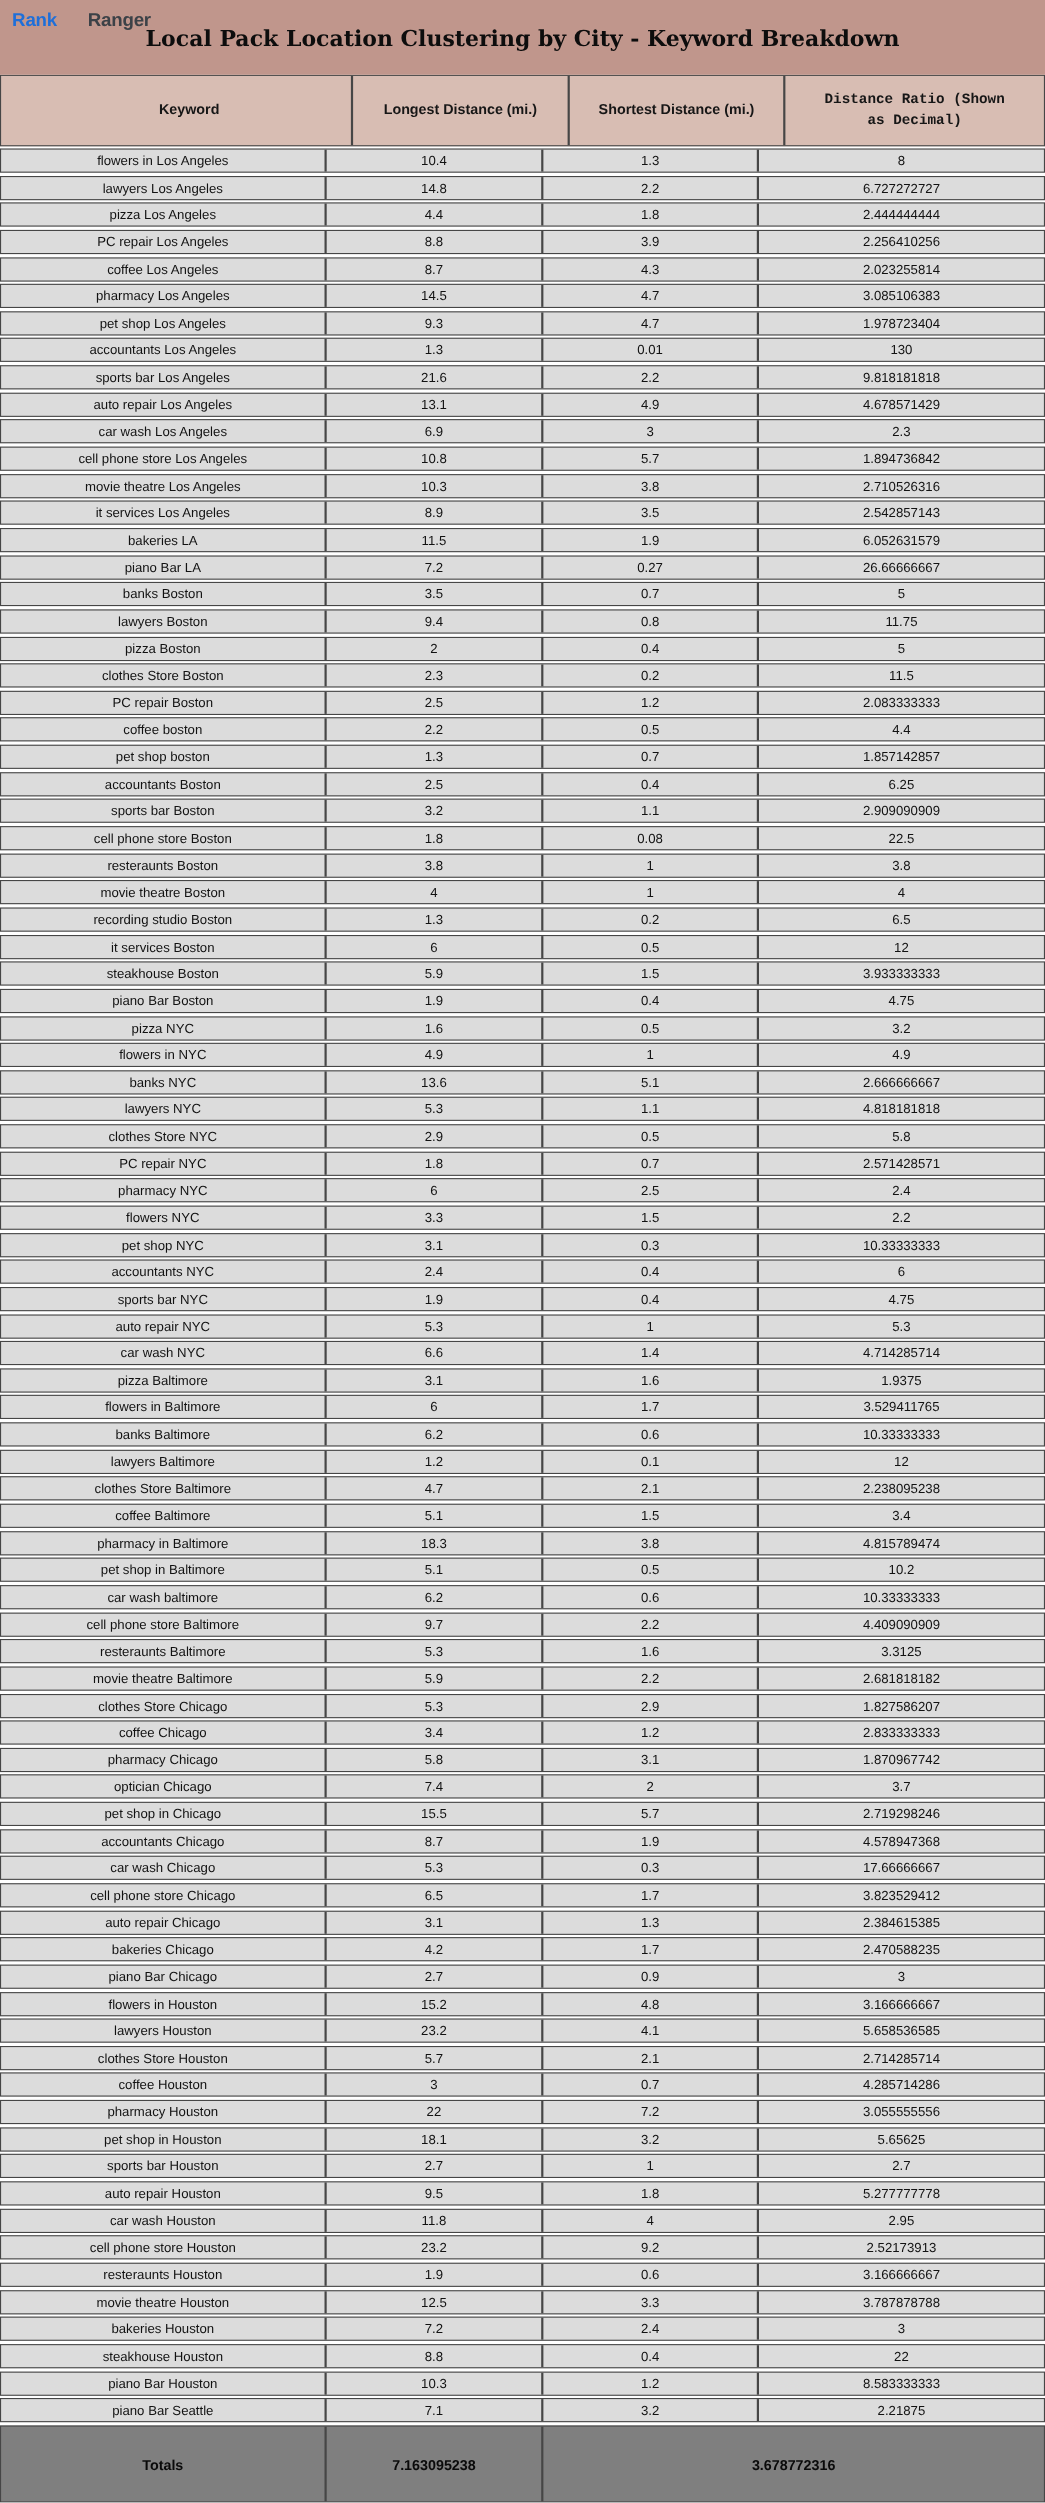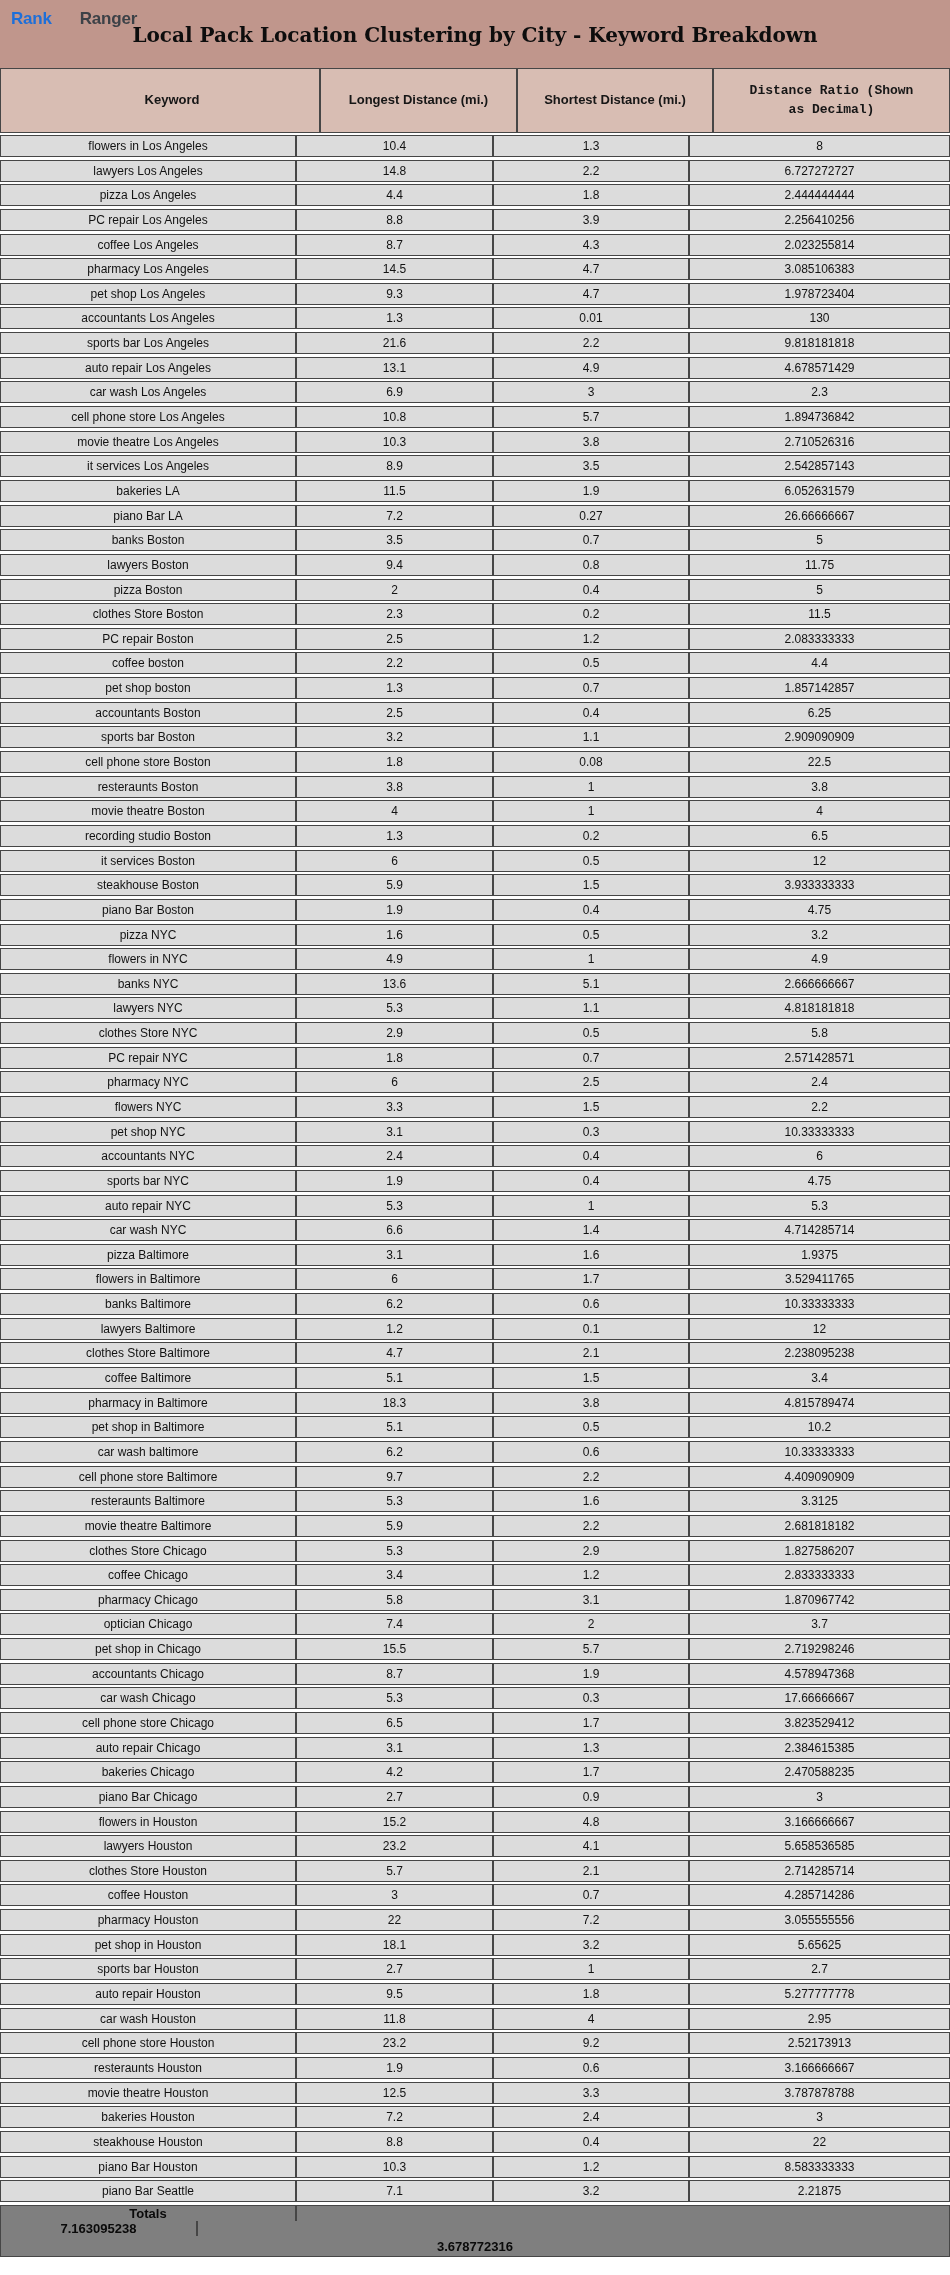--- a/index.html
+++ b/index.html
@@ -40,21 +40,21 @@
   .head-row .c3 { padding:0 30px;font-family:Liberation Mono, monospace; }
 
   
   .body-rows {
     height:2068px; display:flex; flex-direction:column; justify-content:space-between;
   }
   .data-row { height:22px; background:#dcdcdc; }
   .data-row .cell { font-size:12px; color:#121212; }
 
   
-  .totals-row { height:52px; margin-top:2px; background:#7f7f7f;flex-direction:column; }
+  .totals-row { height:70px; margin-top:2px; background:#7f7f7f; }
   .totals-row .cell { font-weight:bold; font-size:13px; color:#0a0a0a; }
 </style>
 </head>
 <body>
 
 <div class="page">
 
   <div class="banner">
     <div class="logo">
       <span class="logo-rank">Rank</span><span class="logo-ranger">Ranger</span>

